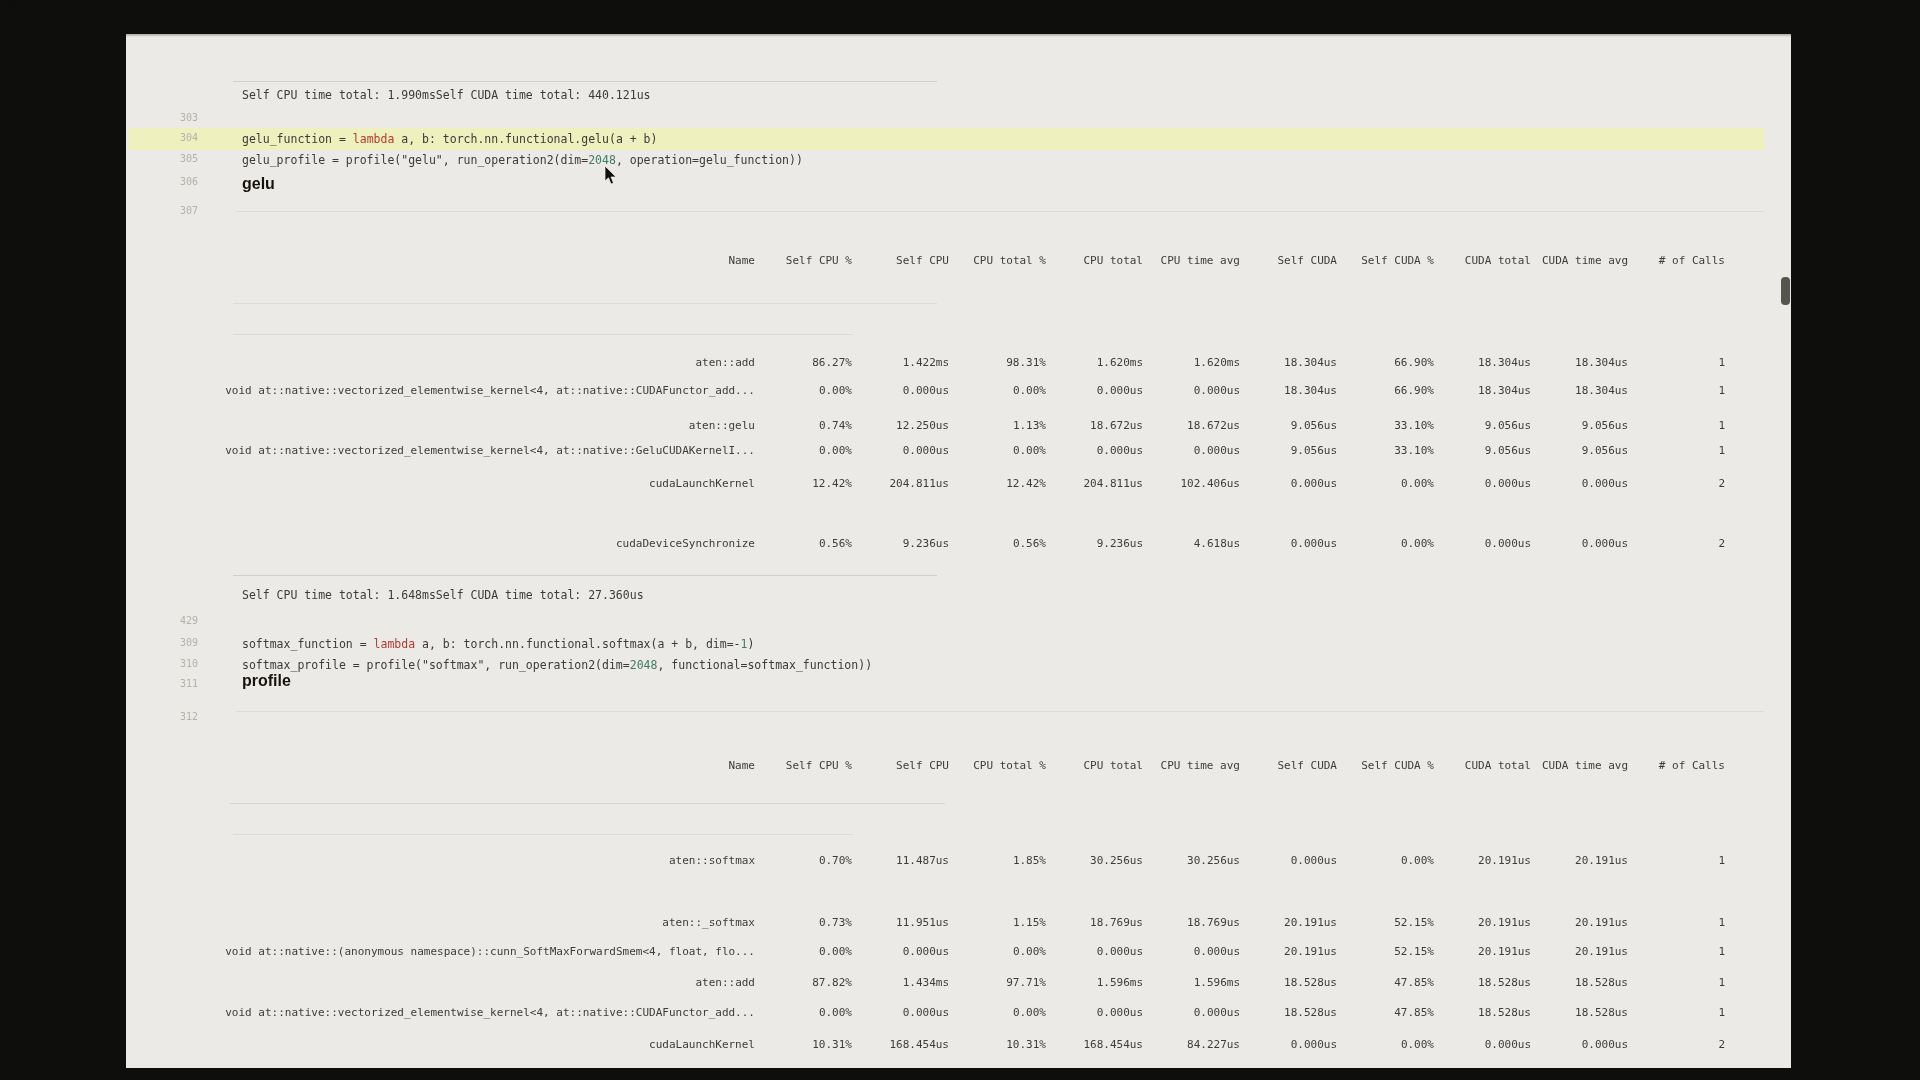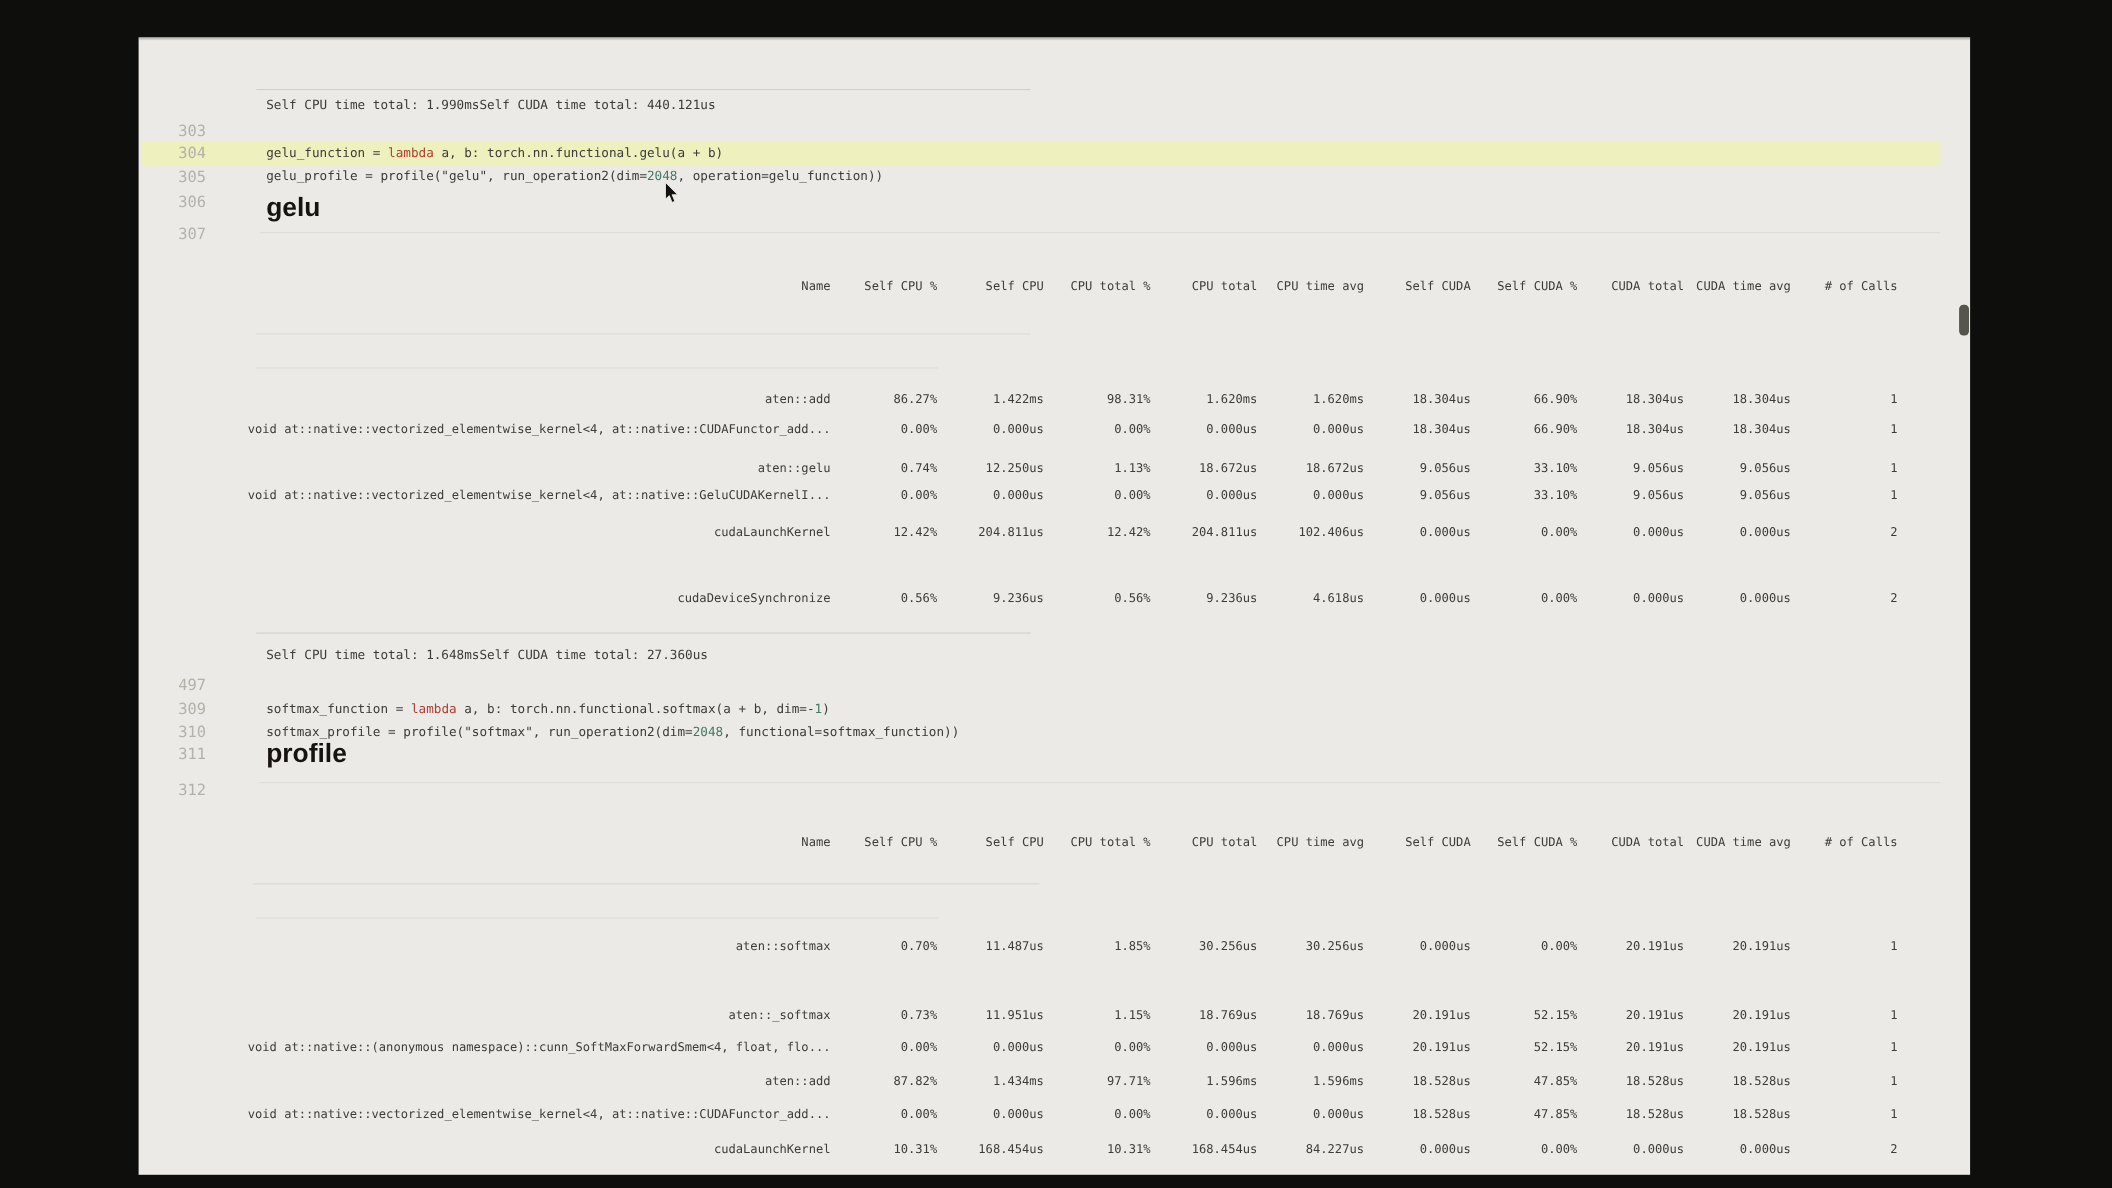--- a/index.html
+++ b/index.html
@@ -1,25 +1,25 @@
 <!DOCTYPE html>
 <html><head>
 <meta charset="utf-8">
 <style>
   html,body{margin:0;padding:0;background:#0e0e0d;width:1920px;height:1080px;overflow:hidden;}
   .frame{position:relative;width:1880px;height:1080px;background:#0e0e0d;font-family:"DejaVu Sans Mono",monospace;border-radius:27px;}
   .page{position:absolute;left:126px;top:34px;width:1665px;height:1034px;background:#ebeae7;overflow:hidden;}
   .page-top-edge{position:absolute;left:0;top:0;width:100%;height:3px;background:linear-gradient(#a7a7a3,rgba(167,167,163,0));}
   .mono{font-family:"DejaVu Sans Mono",monospace;font-size:11.5px;line-height:14px;color:#3b3b38;white-space:pre;position:absolute;}
-  .gutter-num{position:absolute;left:36px;width:36px;font-family:"DejaVu Sans Mono",monospace;font-size:14px;color:#b3b1aa;}
+  .gutter-num{position:absolute;left:36px;width:36px;text-align:right;font-family:"DejaVu Sans Mono",monospace;font-size:10px;color:#b3b1aa;}
   .hl-band{position:absolute;left:2px;top:94px;width:1636px;height:22px;background:#eef0be;border-radius:2px;}
   .code-line{position:absolute;left:116px;font-family:"DejaVu Sans Mono",monospace;font-size:11.5px;line-height:14px;color:#3b3b38;white-space:pre;}
   .tok-kw{color:#b03d30;}
   .tok-num{color:#437a66;}
-  .md-heading{position:absolute;left:116px;font-family:"Liberation Sans","DejaVu Sans",sans-serif;font-weight:bold;font-size:24px;color:#17130f;}
+  .md-heading{position:absolute;left:116px;font-family:"Liberation Sans","DejaVu Sans",sans-serif;font-weight:bold;font-size:16px;color:#17130f;}
   .hrule{position:absolute;height:1px;background:#cfcfcb;}
   .hrule.faint{background:#dddd d9;background:#dddcd8;}
   .ptable{position:absolute;left:0;top:4px;width:100%;height:100%;}
   .prow{position:absolute;left:90px;display:grid;grid-template-columns:539px repeat(10,97px);font-family:"DejaVu Sans Mono",monospace;font-size:11px;line-height:13px;color:#3c3c39;white-space:pre;}
   .prow .cell{text-align:right;overflow:visible;}
   .watermark{position:absolute;left:1340px;top:864px;font-family:"Liberation Serif","DejaVu Serif",serif;font-size:76px;color:rgba(122,122,120,0.85);letter-spacing:-1px;}
   .scrollbar-handle{position:absolute;left:1655px;top:243px;width:9px;height:28px;background:#55554d;border-radius:4px;}
   .cursor{position:absolute;left:478px;top:132px;width:14px;height:20px;}
 </style>
 </head>
@@ -78,19 +78,19 @@
     <div class="scrollbar-handle"></div>
 
     <svg class="cursor" viewBox="0 0 14 20">
       <polygon points="1,0 1,15 4.5,11.8 7,18 9.5,17 7,11 12,11" fill="#111" stroke="#f5f5f2" stroke-width="0.7"></polygon>
     </svg>
   <div class="gutter-num" style="top: 78px;">303</div>
       <div class="gutter-num" style="top: 98px;">304</div>
       <div class="gutter-num" style="top: 119px;">305</div>
       <div class="gutter-num" style="top: 142px;">306</div>
       <div class="gutter-num" style="top: 171px;">307</div>
-      <div class="gutter-num" style="top: 581px;">497</div>
+      <div class="gutter-num" style="top: 581px;">429</div>
       <div class="gutter-num" style="top: 603px;">309</div>
       <div class="gutter-num" style="top: 624px;">310</div>
       <div class="gutter-num" style="top: 644px;">311</div>
       <div class="gutter-num" style="top: 677px;">312</div>
     </div>
 </div>
 
 </body></html>

